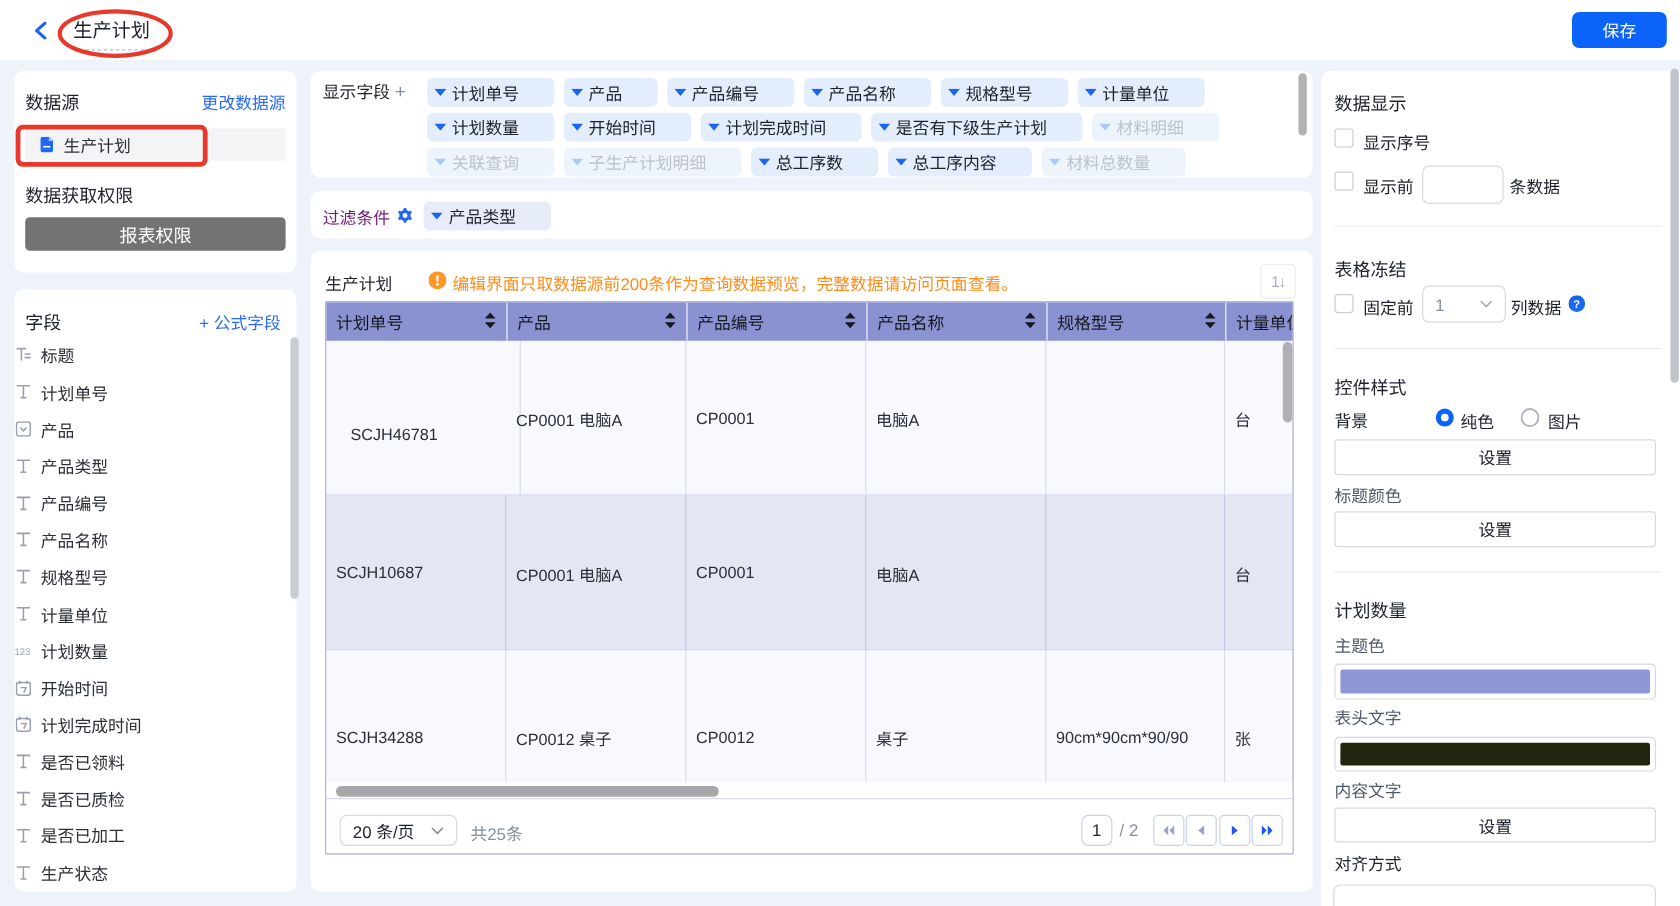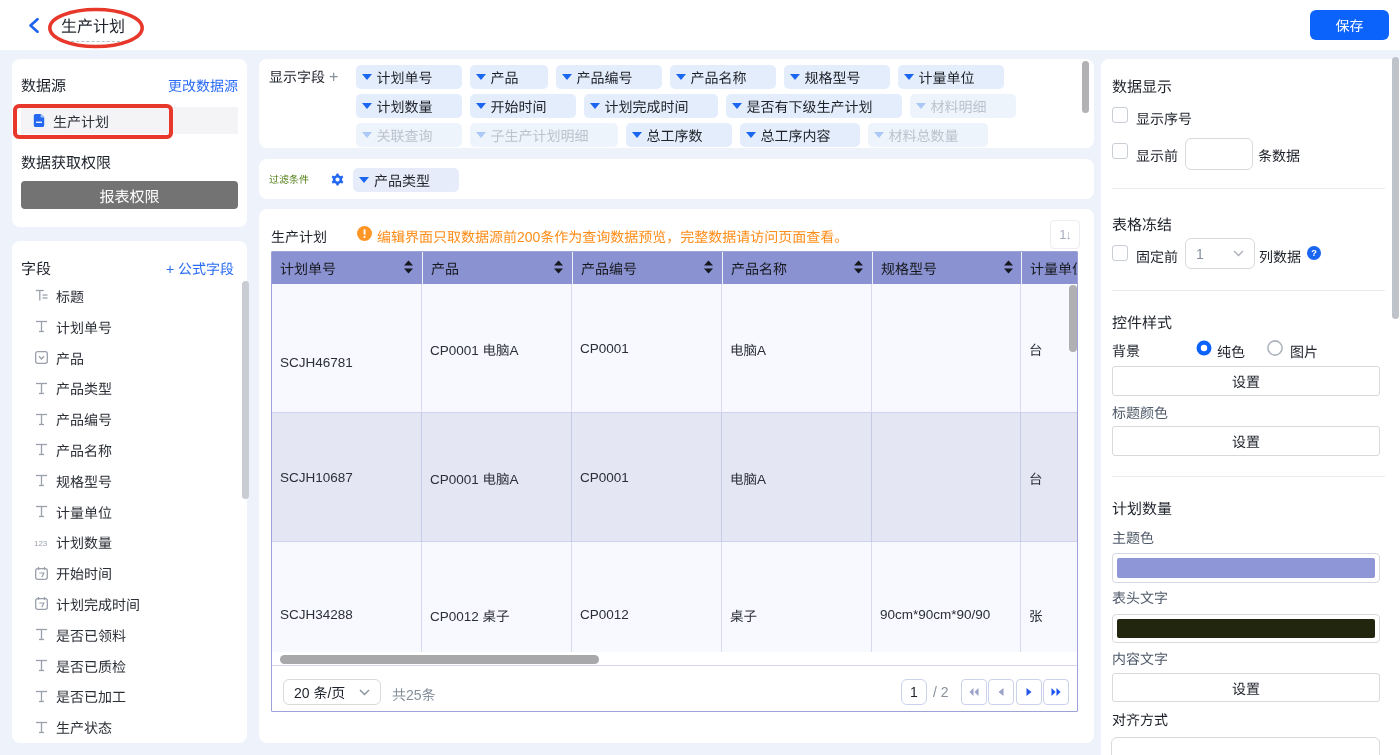--- a/index.html
+++ b/index.html
@@ -12,21 +12,21 @@
 .bold{font-weight:normal}
 .blue{color:#2a6cf5}
 .grey{color:#86909c}
 
 .trow{position:absolute;white-space:nowrap;font-size:0}
 .tag{display:inline-flex;align-items:center;height:23.5px;background:#e3edfc;border-radius:5px;padding:0 29px 0 6px;font-size:14px;color:#1f2329;margin-right:8px;vertical-align:top}
 .tag svg{margin-right:5px;flex:none}
 .tag.d{background:#eef4fc;color:#bcc3ce}
 .filter .tag{background:#e7ecfa}
 
-.fitem{display:flex;align-items:center;height:30.8px;padding-left:22px;color:#2b2f36;font-size:14px}
+.fitem{display:flex;align-items:center;height:30.8px;color:#2b2f36;font-size:14px}
 .fitem .fic{width:14px;height:14px;margin-right:8px;flex:none;display:flex;align-items:center;justify-content:center}
 
 .cb{position:absolute;width:16px;height:16px;border:1.5px solid #c9cdd4;border-radius:3px;background:#fff}
 .obtn{position:absolute;border:1px solid #d9dbe0;border-radius:4px;background:#fff;display:flex;align-items:center;justify-content:center;font-size:14px;color:#1d2129}
 .swatch{position:absolute;border:1px solid #d6d9de;border-radius:4px;background:#fff;padding:4px}
 .swatch>div{width:100%;height:100%;border-radius:2px}
 .divider{position:absolute;height:1px;background:#e9ebf0}
 .lbl{position:absolute;font-size:14px;color:#4e5969}
 .lbl2{position:absolute;font-size:14px;color:#1d2129}
 
@@ -274,21 +274,21 @@
         </svg>子生产计划明细</span><span class="tag"><svg width="10" height="6" viewBox="0 0 10 6">
           <path d="M0 0 h10 L5 6 Z" fill="#1a66f0"></path>
         </svg>总工序数</span><span class="tag"><svg width="10" height="6" viewBox="0 0 10 6">
           <path d="M0 0 h10 L5 6 Z" fill="#1a66f0"></path>
         </svg>总工序内容</span><span class="tag d"><svg width="10" height="6" viewBox="0 0 10 6">
           <path d="M0 0 h10 L5 6 Z" fill="#abc9f4"></path>
         </svg>材料总数量</span></div>
 <div class="abs" style="left:1082px;top:61px;width:7px;height:52px;background:#b2b2b4;border-radius:3.5px"></div>
 
 <div class="card" style="left:259px;top:159px;width:835px;height:40px"></div>
-<div class="abs" style="left:269px;top:171px;font-size:10px;color:#4d7c0f">过滤条件</div>
+<div class="abs" style="left:269px;top:171px;font-size:14px;color:#701a75">过滤条件</div>
 <svg class="abs" style="left:330px;top:172px" width="15" height="15" viewBox="0 0 16 16">
       <path d="M8 0 L10 0 10.6 1.9 A6.3 6.3 0 0 1 12.3 2.9 L14.2 2.3 15.2 4 13.9 5.5 A6.3 6.3 0 0 1 13.9 7.5 L15.2 9 14.2 10.7 12.3 10.1 A6.3 6.3 0 0 1 10.6 11.1 L10 13 8 13 7.4 11.1 A6.3 6.3 0 0 1 5.7 10.1 L3.8 10.7 2.8 9 4.1 7.5 A6.3 6.3 0 0 1 4.1 5.5 L2.8 4 3.8 2.3 5.7 2.9 A6.3 6.3 0 0 1 7.4 1.9 Z M9 4.3 A2.2 2.2 0 1 0 9 8.7 A2.2 2.2 0 1 0 9 4.3" fill="#2468f2" fill-rule="evenodd" transform="translate(-1,1.5)"></path>
     </svg>
 <div class="trow filter" style="left:353px;top:168px"><span class="tag"><svg width="10" height="6" viewBox="0 0 10 6">
           <path d="M0 0 h10 L5 6 Z" fill="#1a66f0"></path>
         </svg>产品类型</span></div>
 
 <div class="card" style="left:259px;top:209px;width:835px;height:534px"></div>
 <div class="abs bold" style="left:271px;top:226px;font-size:14px;color:#1d2129">生产计划</div>
 <svg class="abs" style="left:357px;top:226px" width="15" height="15" viewBox="0 0 15 15">
@@ -326,21 +326,21 @@
     <div class="hsep" style="left:150px"></div>
         <div class="hsep" style="left:300px"></div>
         <div class="hsep" style="left:450px"></div>
         <div class="hsep" style="left:600px"></div>
         <div class="hsep" style="left:749px"></div>
   </div>
 
   <div class="abs" style="left:0;top:32px;width:805px;height:381px;overflow:hidden">
 
     <div class="abs" style="left:0;top:0;width:805px;height:129px;background:#f8f9fe;border-bottom:1px solid #ced2ec"></div>
-    <div class="cell" style="left:0;top:0;width:150px;height:156px">SCJH46781</div>
+    <div class="cell" style="left:12px;top:0;width:150px;height:156px">SCJH46781</div>
     <div class="cell" style="left:150px;top:0;width:150px;height:129px">CP0001 电脑A</div>
     <div class="cell" style="left:300px;top:0;width:150px;height:129px">CP0001</div>
     <div class="cell" style="left:450px;top:0;width:150px;height:129px">电脑A</div>
     <div class="cell" style="left:600px;top:0;width:149px;height:129px"></div>
     <div class="cell" style="left:749px;top:0;width:56px;height:129px;border-right:none">台</div>
 
     <div class="abs" style="left:0;top:129px;width:805px;height:129px;background:#e4e6f4;border-bottom:1px solid #ced2ec"></div>
     <div class="cell" style="left:0;top:129px;width:150px;height:129px;border-right-color:#c6cae6">SCJH10687</div>
     <div class="cell" style="left:150px;top:129px;width:150px;height:129px;border-right-color:#c6cae6">CP0001 电脑A</div>
     <div class="cell" style="left:300px;top:129px;width:150px;height:129px;border-right-color:#c6cae6">CP0001</div>

